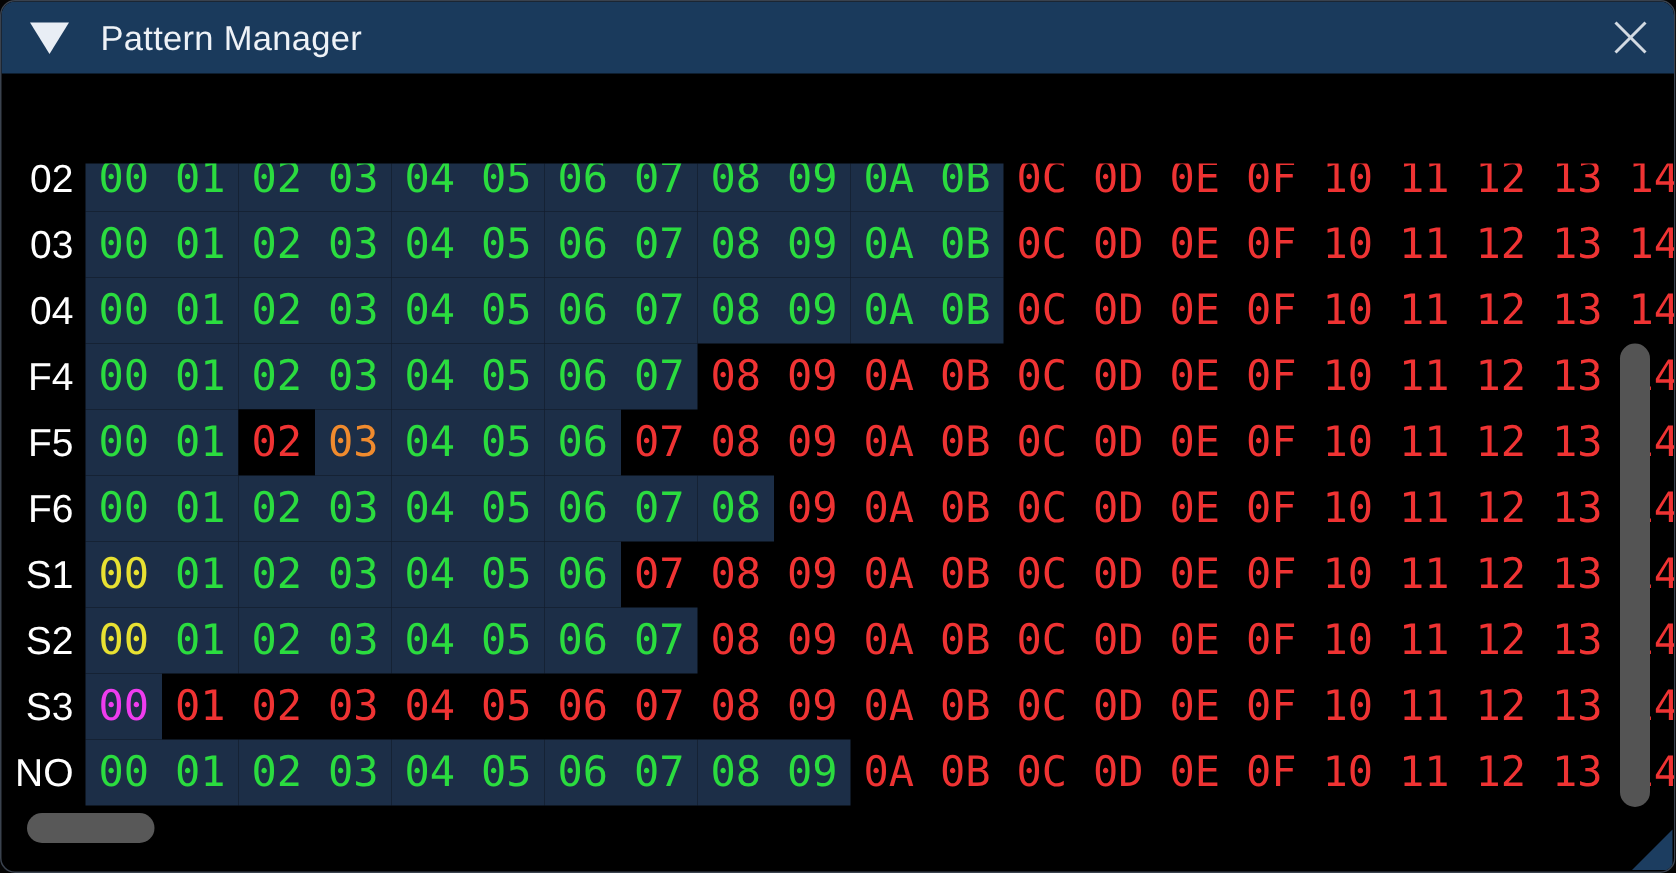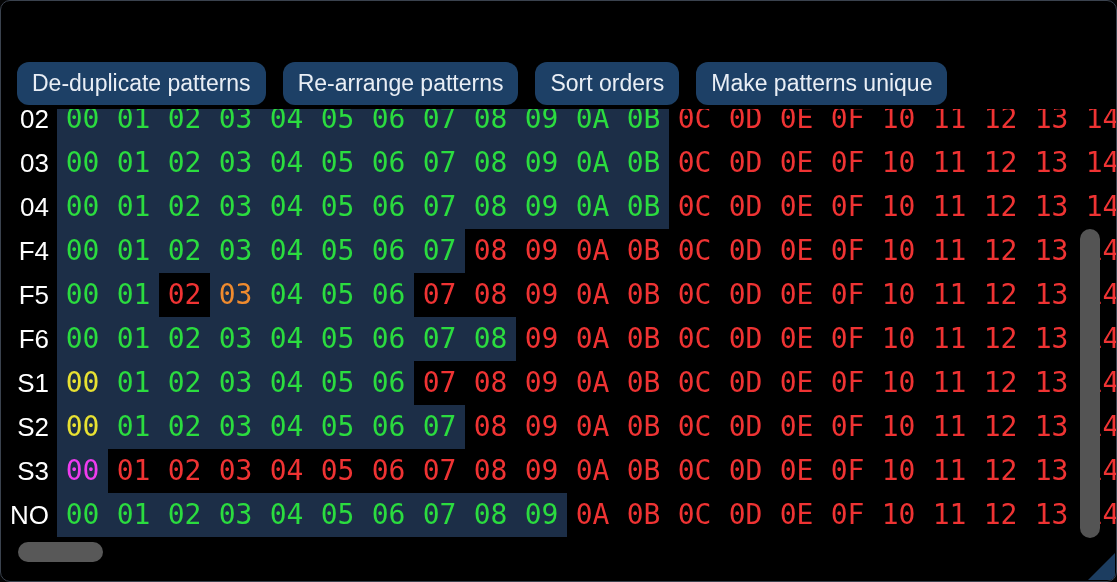--- a/index.html
+++ b/index.html
@@ -50,27 +50,31 @@
     position:absolute;right:1px;bottom:1px;width:0;height:0;z-index:4;
     border-left:27px solid transparent;border-bottom:27px solid #1c3d60;
     cursor:nwse-resize;
   }
 </style>
 </head>
 <body>
 
 <div class="window">
 
-
-  <div class="toolbar">
-    <div class="tb-btn">De-duplicate patterns</div>
-    <div class="tb-btn">Re-arrange patterns</div>
-    <div class="tb-btn">Sort orders</div>
-    <div class="tb-btn">Make patterns unique</div>
+  <div class="titlebar">
+    <div class="collapse-tri"></div>
+    <div class="title-text">Pattern Manager</div>
+    <div class="close-btn">
+      <svg width="30" height="30" viewBox="0 0 30 30">
+        <line x1="5" y1="5" x2="25" y2="25" stroke="#d3dae2" stroke-width="2"></line>
+        <line x1="25" y1="5" x2="5" y2="25" stroke="#d3dae2" stroke-width="2"></line>
+      </svg>
+    </div>
   </div>
+
 
   <div class="grid-clip">
     <div class="grid">
         <div class="grid-row">
           <div class="row-label">02</div>
           <div class="cell" style="color: rgb(43, 220, 63); background: rgb(28, 46, 71);">00</div>
           <div class="cell" style="color: rgb(43, 220, 63); background: rgb(28, 46, 71);">01</div>
           <div class="cell" style="color: rgb(43, 220, 63); background: rgb(28, 46, 71);">02</div>
           <div class="cell" style="color: rgb(43, 220, 63); background: rgb(28, 46, 71);">03</div>
           <div class="cell" style="color: rgb(43, 220, 63); background: rgb(28, 46, 71);">04</div>

